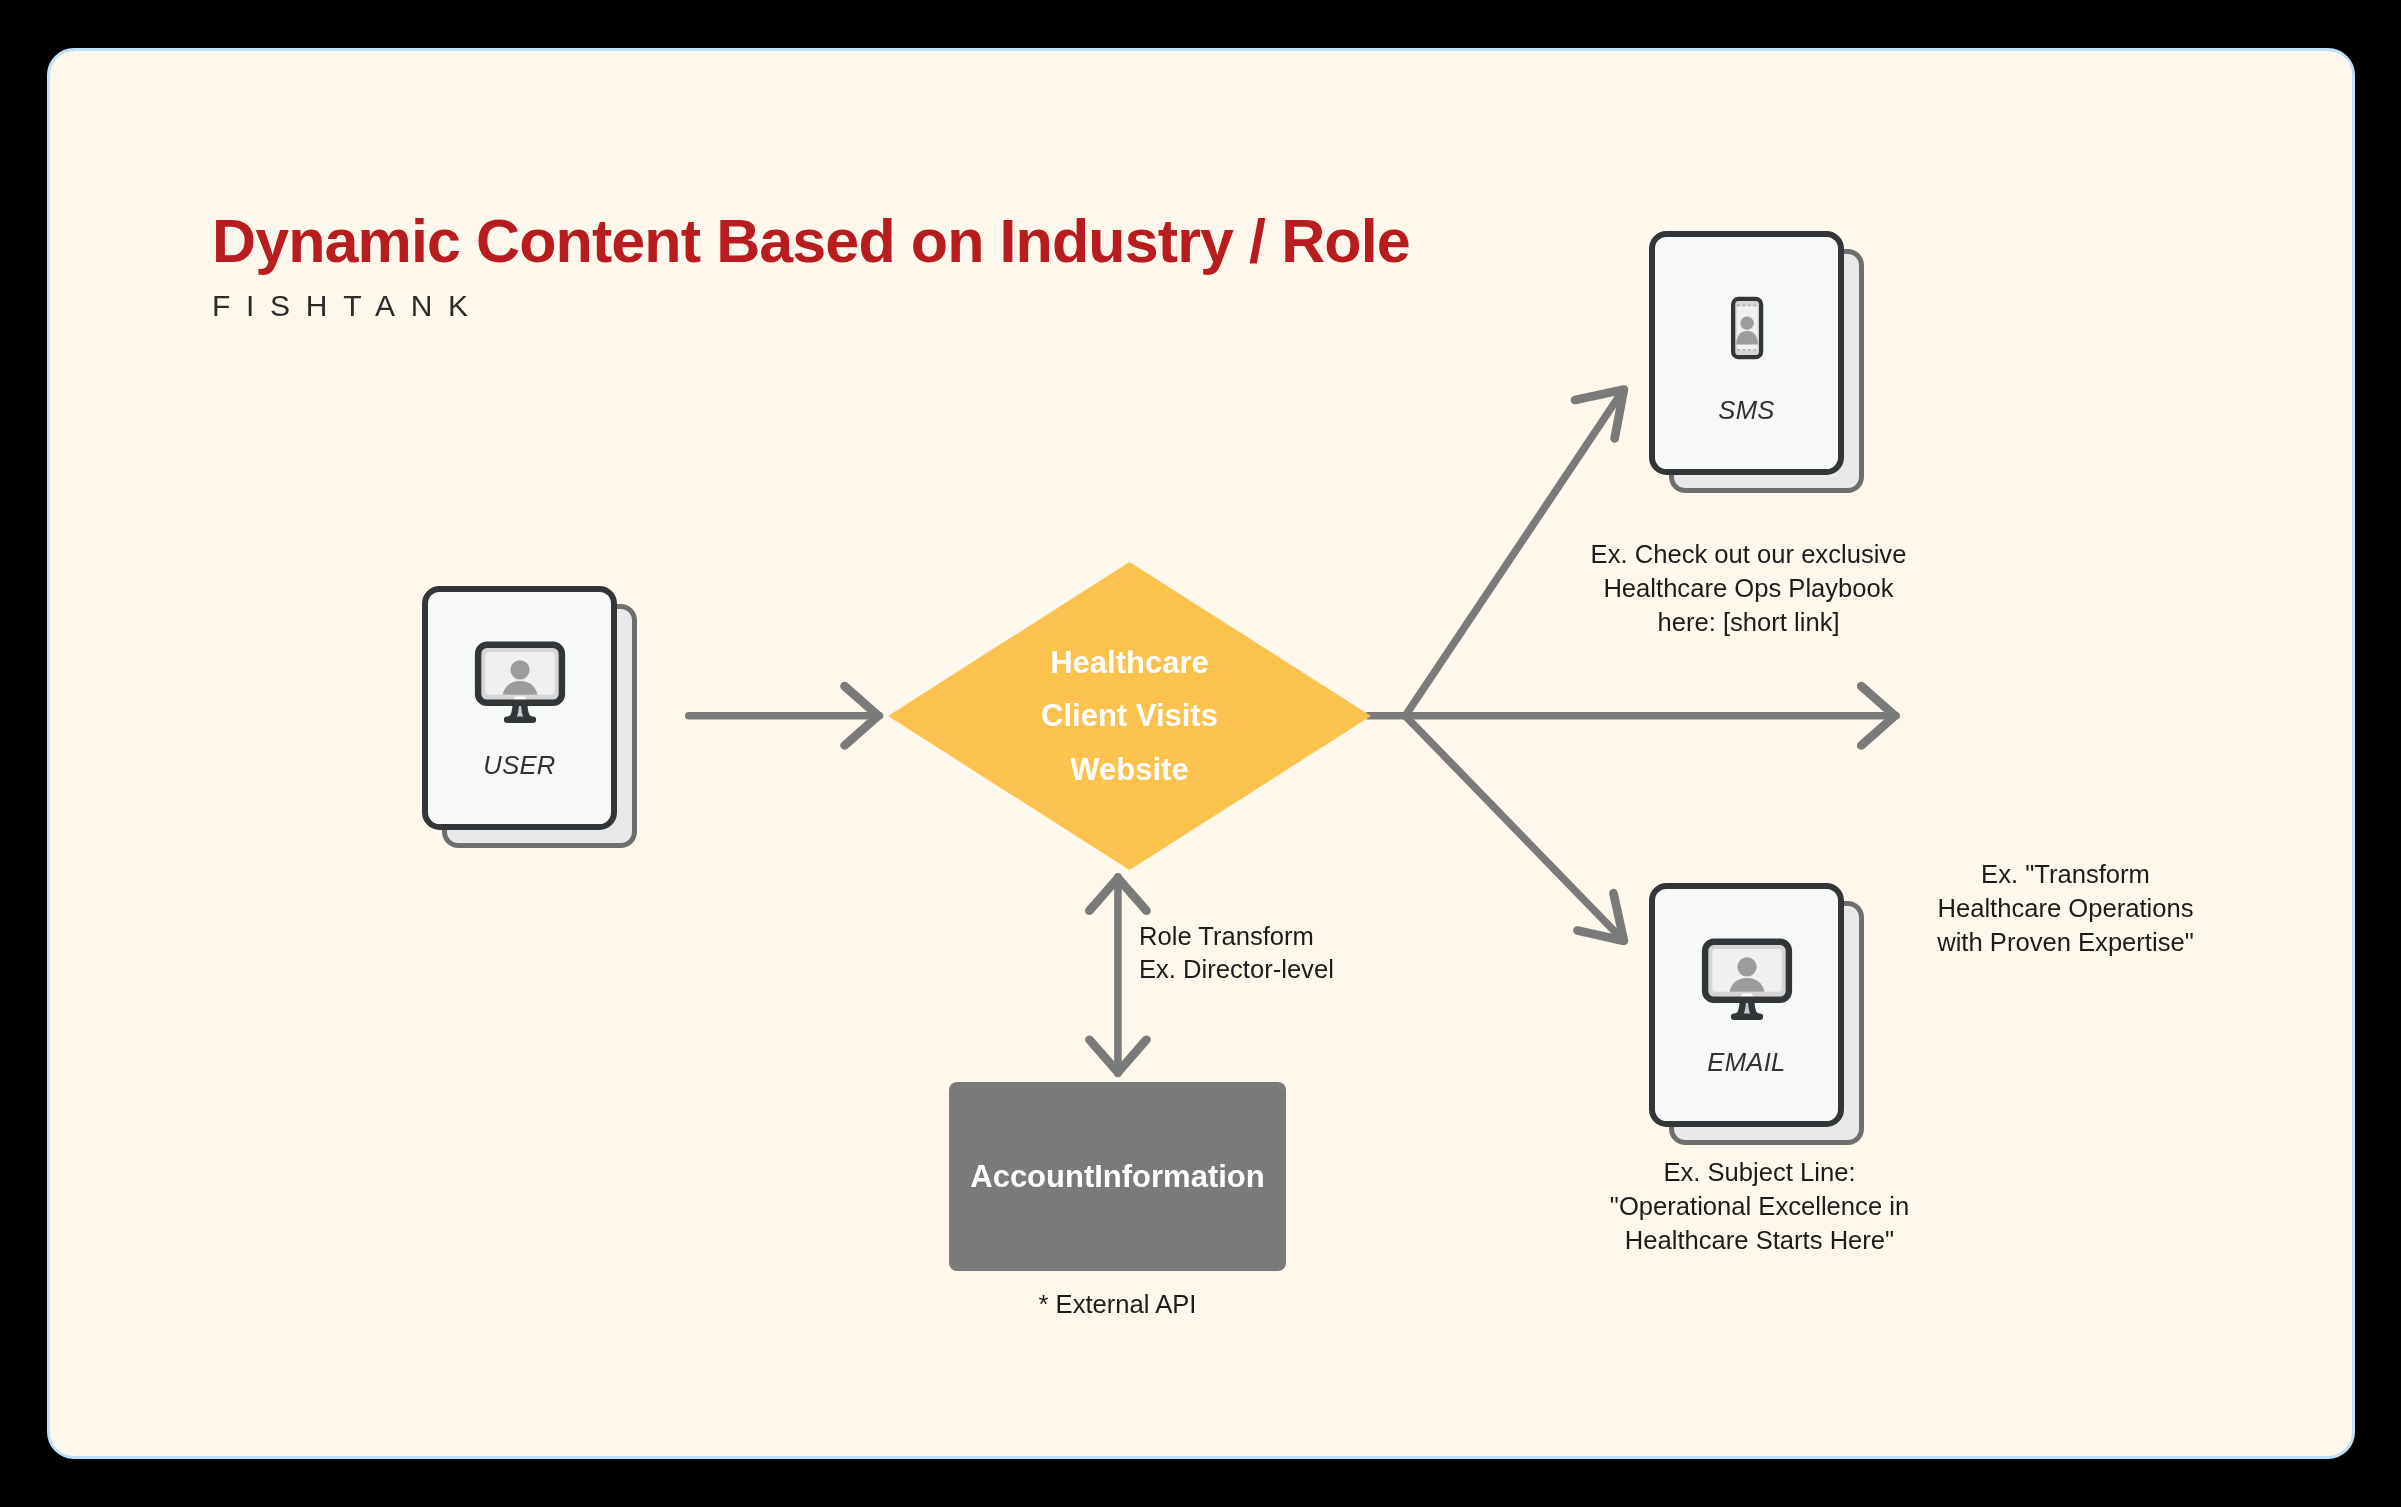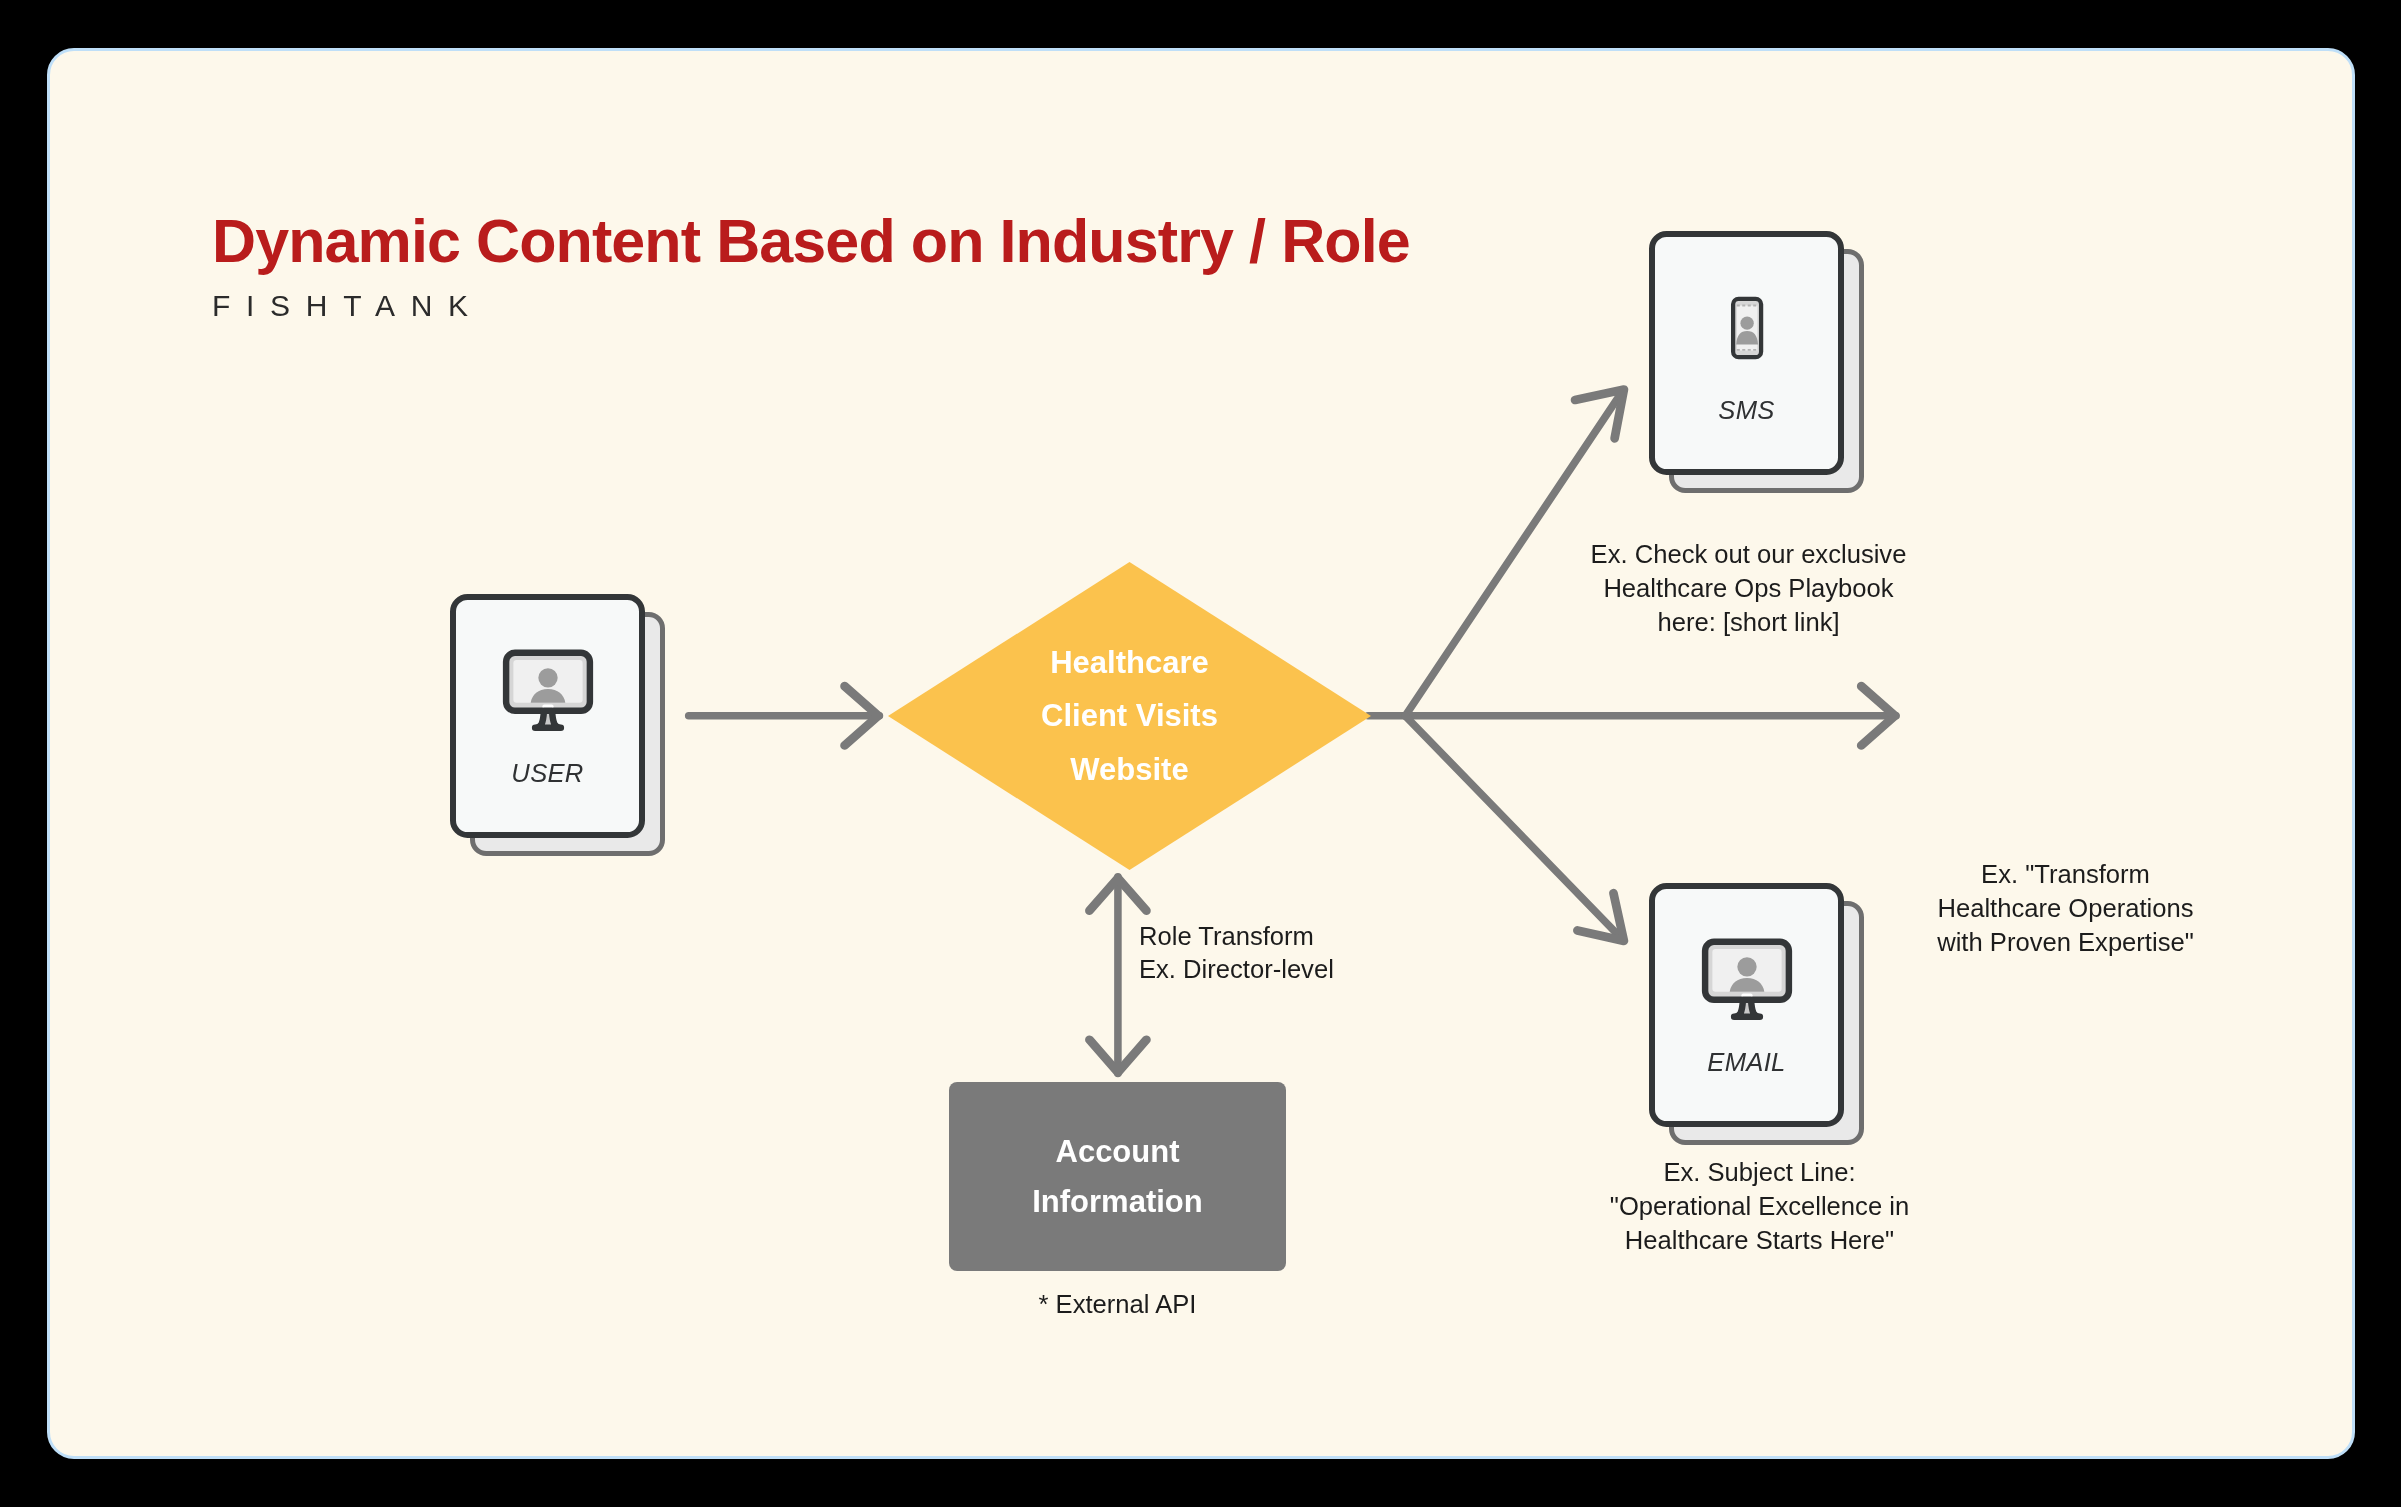--- a/index.html
+++ b/index.html
@@ -141,21 +141,21 @@
   
   #account-box {
     position: absolute;
     left: 899px;
     top: 1031px;
     width: 337px;
     height: 189px;
     background: #7A7A7A;
     border-radius: 8.1px;
     display: flex;
-    flex-direction: column;
+    flex-direction: row;
     align-items: center;
     justify-content: center;
     color: #FFFFFF;
     font-size: 31px;
     font-weight: 700;
     line-height: 1.6;
     text-align: center;
   }
   #external-api {
     position: absolute;
@@ -222,21 +222,21 @@
         <line x1="2330" y1="1143" x2="3174" y2="1143" stroke="#7A7A7A" stroke-width="13" stroke-linecap="round"></line>
         <polyline points="3114,1092 3172,1143 3114,1194" fill="none" stroke="#7A7A7A" stroke-width="15" stroke-linecap="round" stroke-linejoin="round"></polyline>
       </g>
 
       <g>
         <line x1="2330" y1="1143" x2="2700" y2="1524" stroke="#7A7A7A" stroke-width="13" stroke-linecap="round"></line>
         <polyline points="2626,1512 2706,1530 2688,1448" fill="none" stroke="#7A7A7A" stroke-width="15" stroke-linecap="round" stroke-linejoin="round"></polyline>
       </g>
     </svg>
 
-    <div class="node-card" id="node-user" style="left:400px; top:535px;margin-top:8px;">
+    <div class="node-card" id="node-user" style="left:372px; top:535px;">
       <div class="card-back"></div>
       <div class="card-front">
         <div class="node-icon">
           <svg viewBox="0 0 120 108" width="98" height="87">
             <rect x="8" y="6" width="104" height="72" rx="11" fill="#D6D6D6" stroke="#333638" stroke-width="8"></rect>
             <rect x="17" y="15" width="86" height="53" rx="4" fill="#F0F0F0"></rect>
             <circle cx="60" cy="37" r="12" fill="#9C9C9C"></circle>
             <path d="M60 51c-12 0-20 7-21.5 17h43C80 58 72 51 60 51z" fill="#9C9C9C"></path>
             <rect x="53" y="70" width="14" height="5" rx="2.5" fill="#FFFFFF"></rect>
             <path d="M44 99c8 0 10-6 11-21h10c1 15 3 21 11 21z" fill="#C9C9C9" stroke="#333638" stroke-width="8" stroke-linejoin="round"></path>

